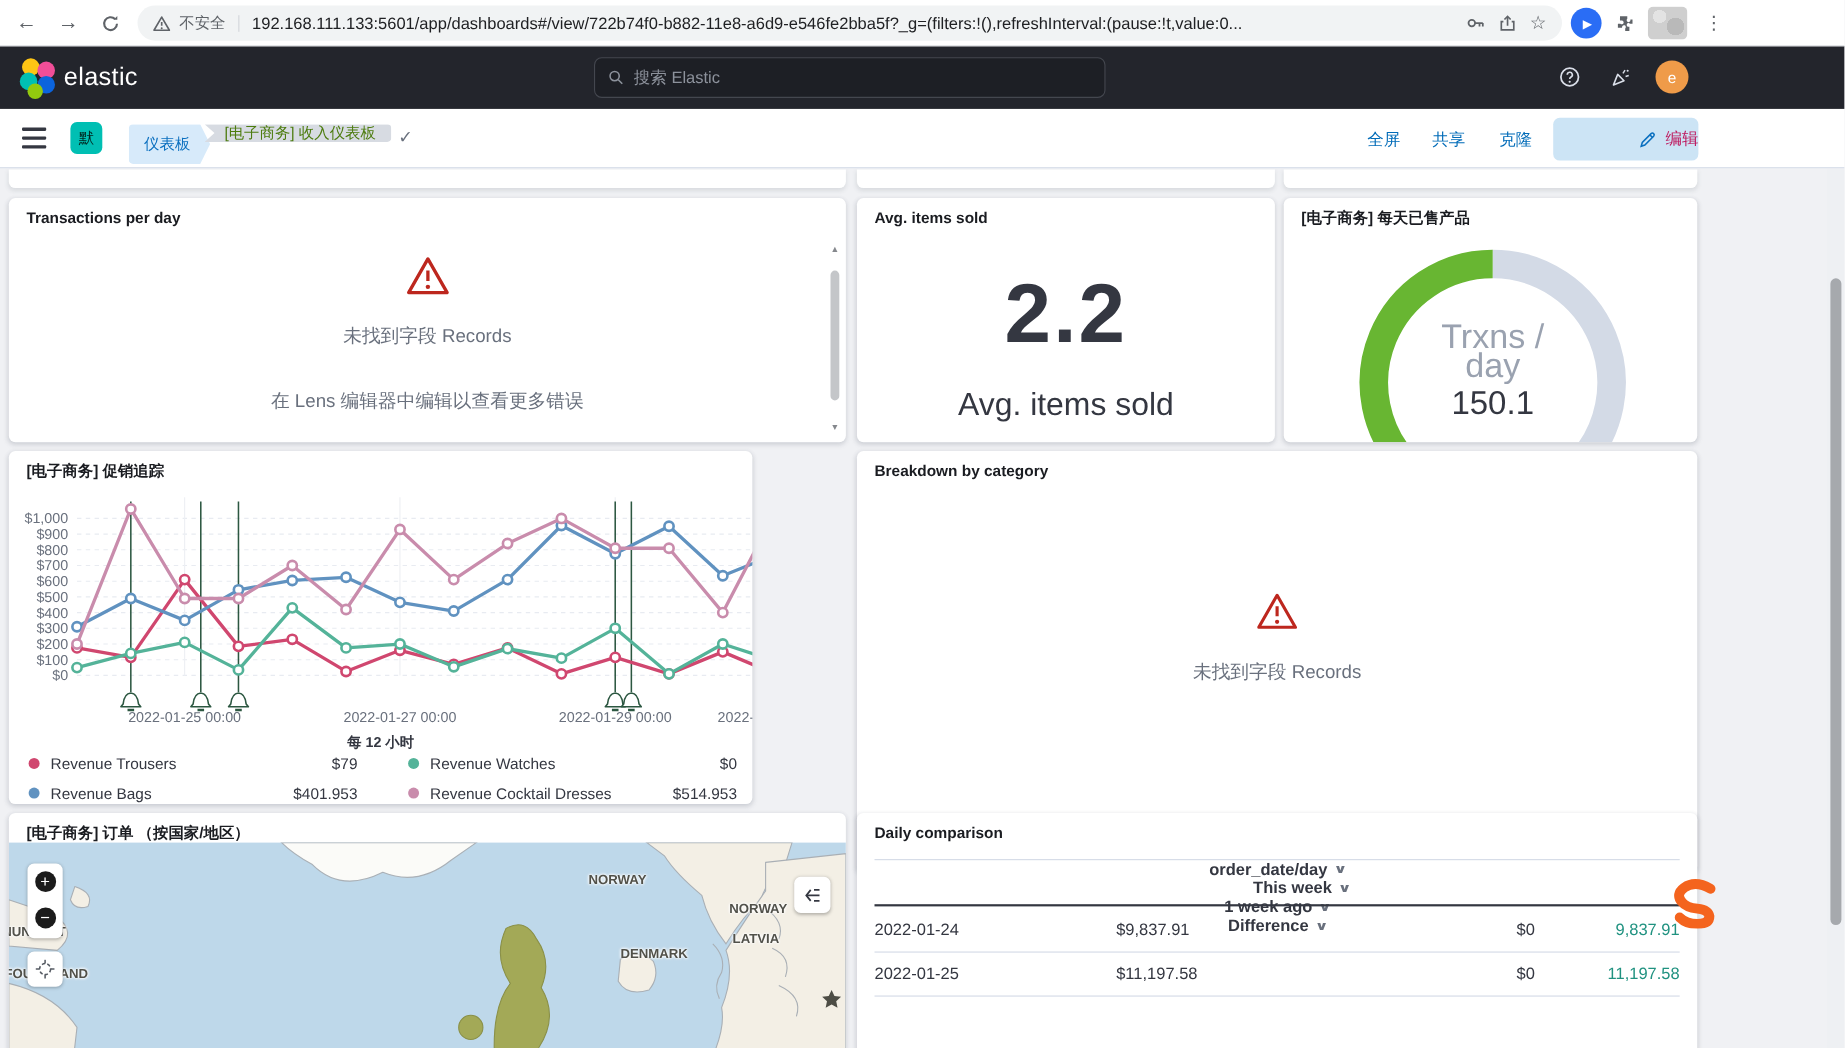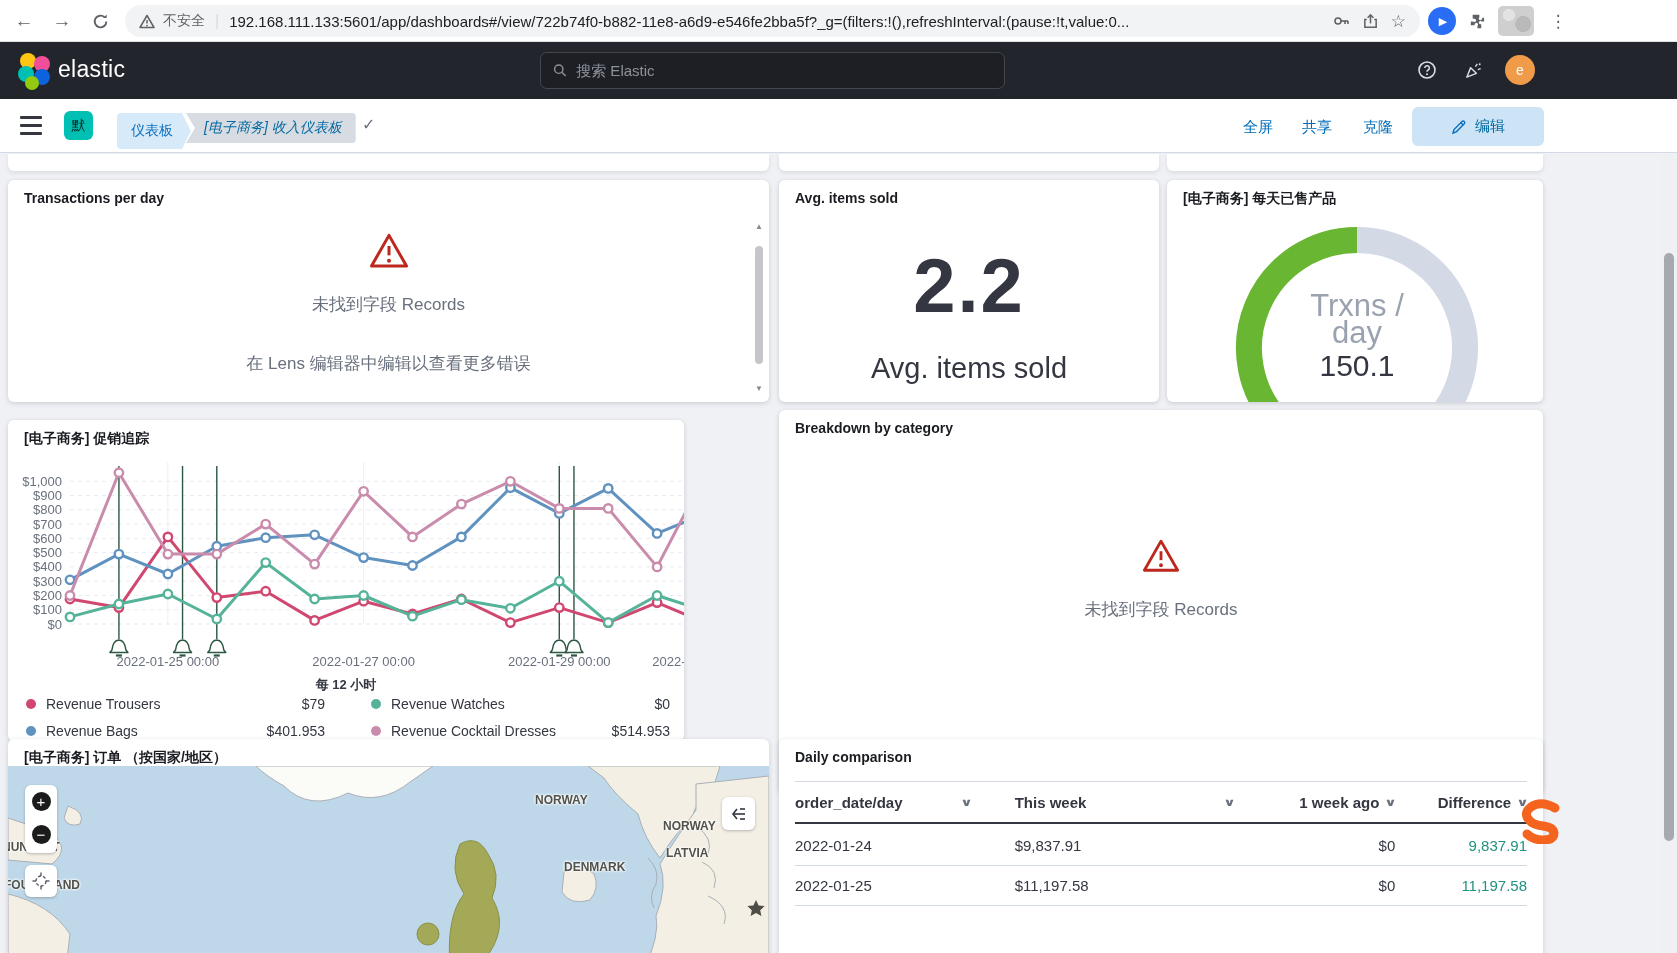--- a/index.html
+++ b/index.html
@@ -30,24 +30,24 @@
   .esearch input::placeholder { color:#8d929c; }
   .hic { position:absolute; top:18px; color:#d9dee8; cursor:pointer; }
   .eavatar { position:absolute; left:1505px; top:13px; width:30px; height:30px; border-radius:50%; background:#ef9b49; color:#fff; display:flex; align-items:center; justify-content:center; font-size:14px; }
 
   
   .ktool { position:absolute; left:0; top:99px; width:1677px; height:54px; background:#fff; border-bottom:1px solid #d3dae6; z-index:28; }
   .burger { position:absolute; left:20px; top:17px; width:22px; height:19px; cursor:pointer; }
   .burger i { display:block; height:3px; background:#343741; margin-bottom:5px; border-radius:1px; }
   .space-badge { position:absolute; left:64px; top:12px; width:29px; height:29px; border-radius:6px; background:#00bfb3; color:#091; color:#072; display:flex; align-items:center; justify-content:center; font-size:14px; color:#00261f; cursor:pointer; }
   .crumb1 { position:absolute; left:117px; top:14px; height:36px; background:#d7eafa; color:#0a6fbf; font-size:14px; display:flex; align-items:center; padding:0 18px 0 14px; clip-path:polygon(0 0,calc(100% - 9px) 0,100% 50%,calc(100% - 9px) 100%,0 100%); border-radius:4px 0 0 4px; cursor:pointer; }
-  .crumb2 { position:absolute; left:186px; top:14px; height:30px; background:#d7dbe2; color:#0369a1; font-size:14px; display:flex; align-items:center; padding:0 14px 0 18px; clip-path:polygon(0 0,100% 0,100% 100%,0 100%,9px 50%); border-radius:0 4px 4px 0;font-style:italic; }
+  .crumb2 { position:absolute; left:186px; top:14px; height:16px; background:#d7dbe2; color:#4d7c0f; font-size:14px; display:flex; align-items:center; padding:0 14px 0 18px; clip-path:polygon(0 0,100% 0,100% 100%,0 100%,9px 50%); border-radius:0 4px 4px 0; }
   .crumb-check { position:absolute; left:362px; top:16px; color:#69707d; font-size:16px; cursor:pointer; }
   .tlink { position:absolute; top:118px; color:#006bb8; font-size:15px; cursor:pointer; z-index:28; }
-  .edit-btn { position:absolute; left:1412px; top:107px; width:132px; height:39px; background:#cce4f5; border:none; border-radius:6px; color:#0369a1; font-size:15px; display:flex; align-items:center; justify-content:center; gap:8px; cursor:pointer; z-index:28; font-family:inherit; }
+  .edit-btn { position:absolute; left:1412px; top:107px; width:132px; height:39px; background:#cce4f5; border:none; border-radius:6px; color:#be185d; font-size:15px; display:flex; align-items:center; justify-content:flex-end; gap:8px; cursor:pointer; z-index:28; font-family:inherit; }
 
   
   .panel { position:absolute; background:#fff; border-radius:6px; box-shadow:0 1px 4px rgba(60,70,85,.14), 0 2px 6px rgba(60,70,85,.08); overflow:hidden; }
   .strip { position:absolute; background:#fff; border-radius:0 0 6px 6px; box-shadow:0 2px 4px rgba(60,70,85,.12); height:17px; top:154px; }
   .ptitle { position:absolute; left:16px; top:10px; font-size:14px; font-weight:700; color:#1a1c21; cursor:pointer; }
   .err-wrap { position:absolute; left:0; right:0; text-align:center; color:#69707d; }
   .err-wrap .t1 { font-size:17px; }
 
   
   .tscroll { position:absolute; right:4px; top:42px; bottom:8px; width:12px; }
@@ -72,21 +72,21 @@
   .zbtn { width:32px; height:33px; display:flex; align-items:center; justify-content:center; cursor:pointer; }
   .zbtn .bub { width:19px; height:19px; border-radius:50%; background:#1b1b1b; color:#fff; font-size:15px; line-height:19px; text-align:center; }
 
   
   .dc-rule { position:absolute; left:16px; right:16px; height:1px; background:#d3dae6; }
   .dc-row { position:absolute; left:0; width:100%; display:flex; padding:0 16px; align-items:center; height:40px; font-size:15px; color:#343741; }
   .dc-row .c1 { flex:0 0 24%; display:flex; justify-content:space-between; align-items:center; }
   .dc-row .c2 { flex:0 0 30%; display:flex; justify-content:space-between; align-items:center;margin-left:44px; }
   .dc-row .c3 { flex:0 0 22%; display:flex; justify-content:flex-end; align-items:center; }
   .dc-row .c4 { flex:1; display:flex; justify-content:flex-end; align-items:center; }
-  .dc-head { font-weight:700; }
+  .dc-head { font-weight:700;flex-direction:column; }
   .dc-head .chv { color:#69707d; font-size:11px; margin-left:7px; transform:scaleX(1.4); cursor:pointer; }
   .dc-darkline { position:absolute; left:16px; right:16px; height:2px; background:#343741; }
 
   
   .pgsb { position:absolute; right:0; top:153px; bottom:0; width:16px; background:#eef0f3; }
   .pgsb .th { position:absolute; left:3px; width:10px; border-radius:5px; background:#a6a9ad; }
 
   .smark { position:absolute; left:1521px; top:798px; width:42px; height:46px; z-index:40; }
 </style>
 </head>
@@ -228,21 +228,21 @@
     <div class="ptitle">[电子商务] 每天已售产品</div>
     <svg id="gauge-svg" width="376" height="222" style="position:absolute;left:0;top:0">
       <path id="gauge-track" fill="none" d="M 190.0 60.0 A 108 108 0 0 1 266.4 244.4" stroke="#d3dae6" stroke-width="26"></path>
       <path id="gauge-arc" fill="none" d="M 113.6 244.4 A 108 108 0 0 1 190.0 60.0" stroke="#68b632" stroke-width="26"></path>
       <text x="190" y="136" text-anchor="middle" font-size="31" fill="#9aa2b0">Trxns /</text>
       <text x="190" y="163" text-anchor="middle" font-size="31" fill="#9aa2b0">day</text>
       <text x="190" y="196" text-anchor="middle" font-size="30" fill="#343741">150.1</text>
     </svg>
   </div>
 
-  <div class="panel" style="left:8px;top:420px;width:676px;height:321px">
+  <div class="panel" style="left:8px;top:410px;width:676px;height:321px">
     <div class="ptitle">[电子商务] 促销追踪</div>
     <svg id="promo-svg" width="753" height="226" viewBox="0 0 753 226" style="position:absolute;left:4px;top:32px">
         <line x1="58" y1="172" x2="743" y2="172" stroke="#e8ebf1" stroke-width="1" stroke-dasharray="4 4"></line>
         <text x="50" y="176.5" text-anchor="end" font-size="13" fill="#69707d">$0</text>
         <line x1="58" y1="157.72727272727272" x2="743" y2="157.72727272727272" stroke="#e8ebf1" stroke-width="1" stroke-dasharray="4 4"></line>
         <text x="50" y="162.22727272727272" text-anchor="end" font-size="13" fill="#69707d">$100</text>
         <line x1="58" y1="143.45454545454544" x2="743" y2="143.45454545454544" stroke="#e8ebf1" stroke-width="1" stroke-dasharray="4 4"></line>
         <text x="50" y="147.95454545454544" text-anchor="end" font-size="13" fill="#69707d">$200</text>
         <line x1="58" y1="129.1818181818182" x2="743" y2="129.1818181818182" stroke="#e8ebf1" stroke-width="1" stroke-dasharray="4 4"></line>
         <text x="50" y="133.6818181818182" text-anchor="end" font-size="13" fill="#69707d">$300</text>

